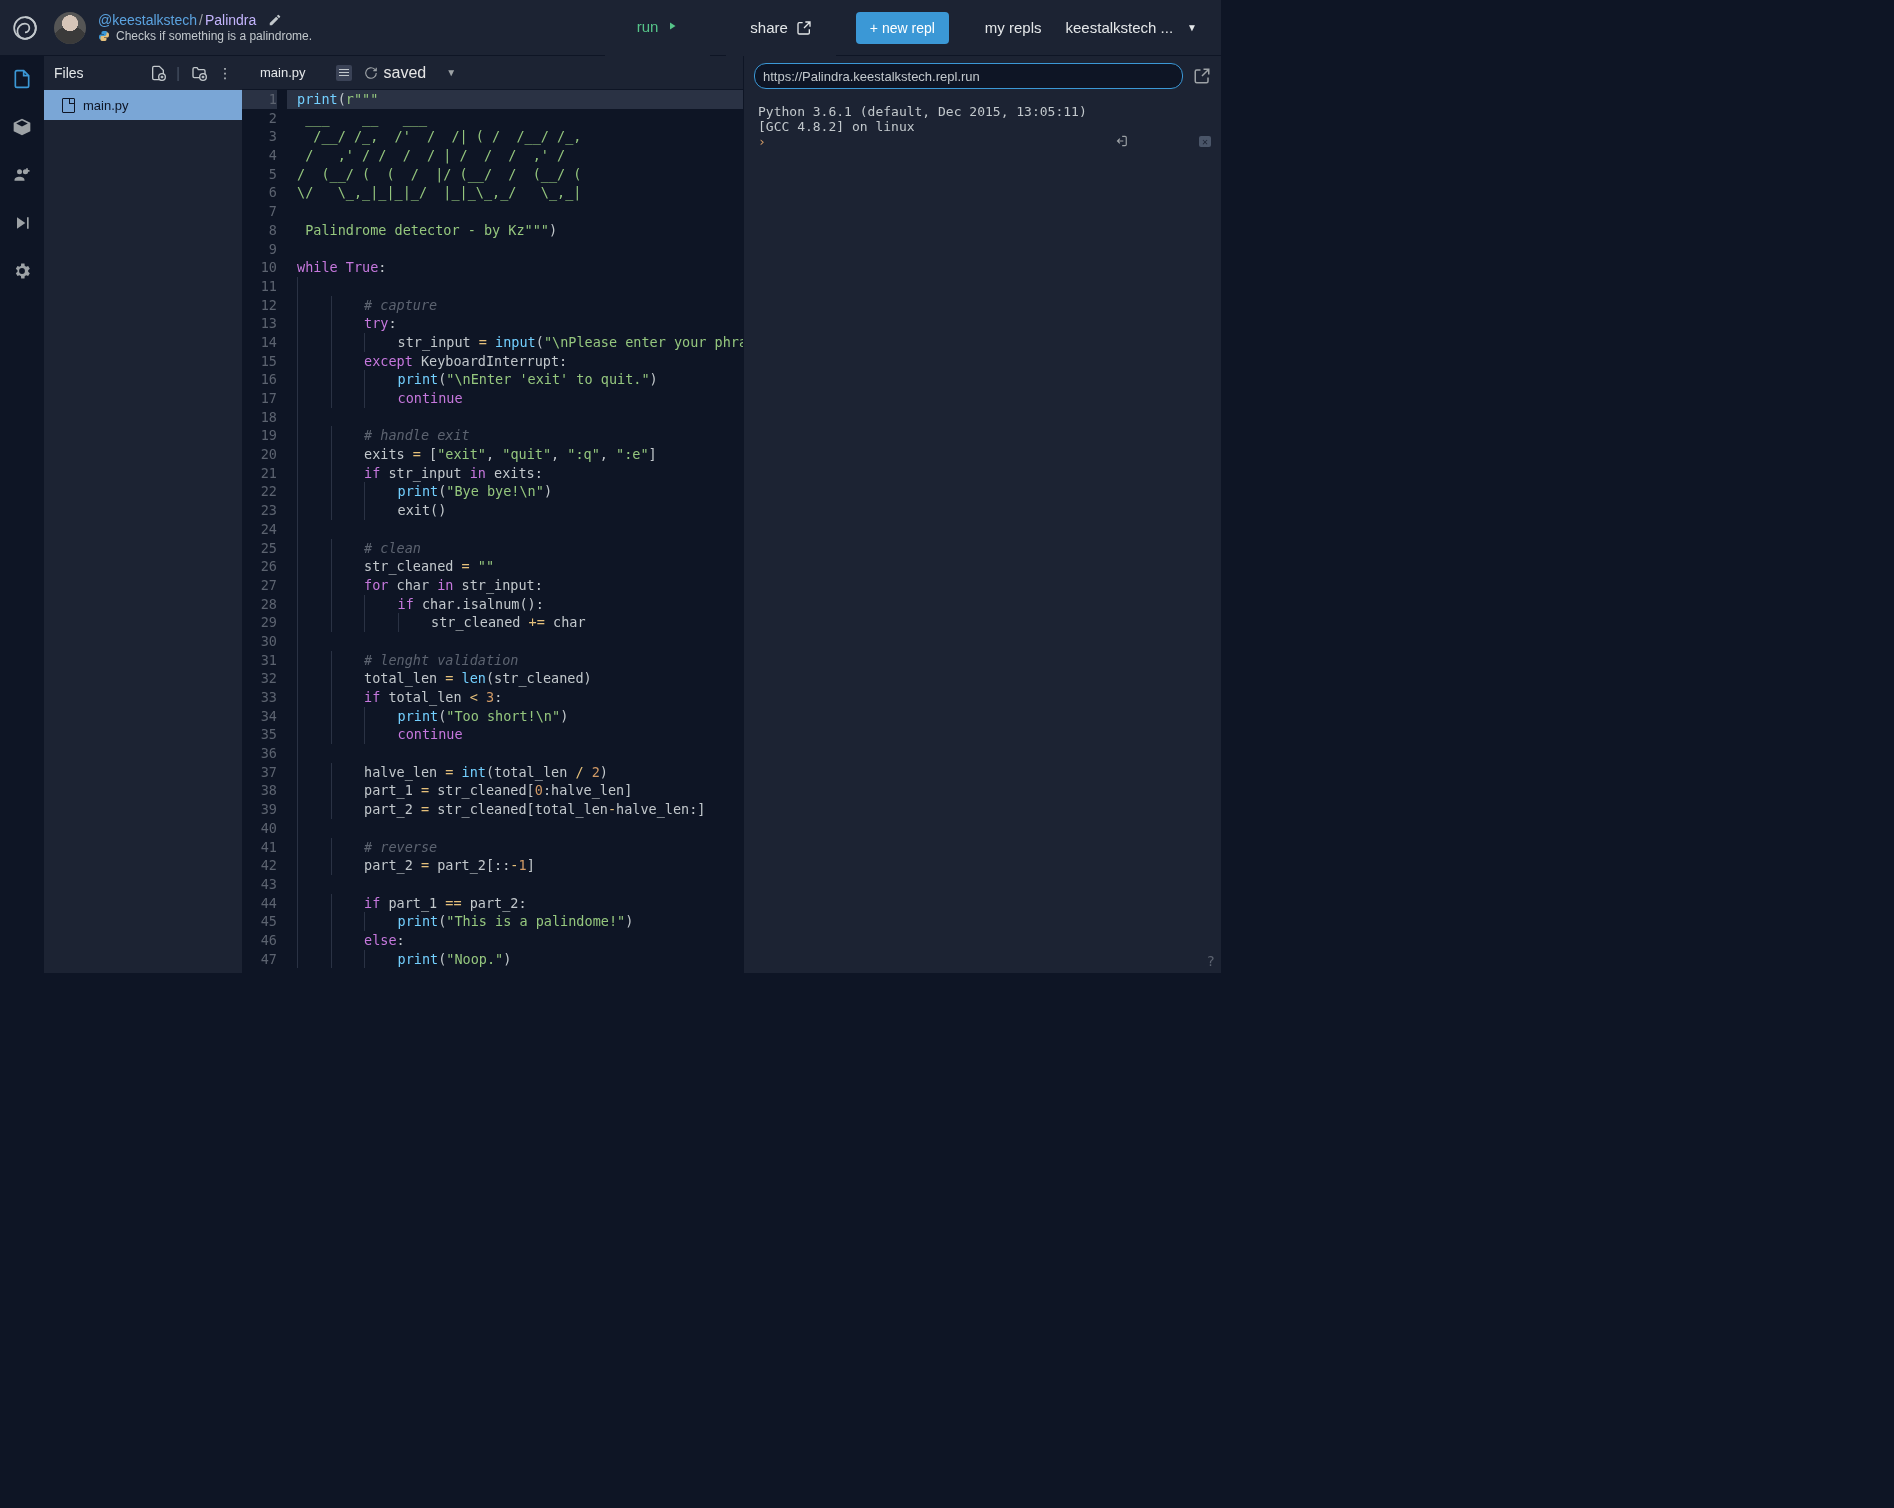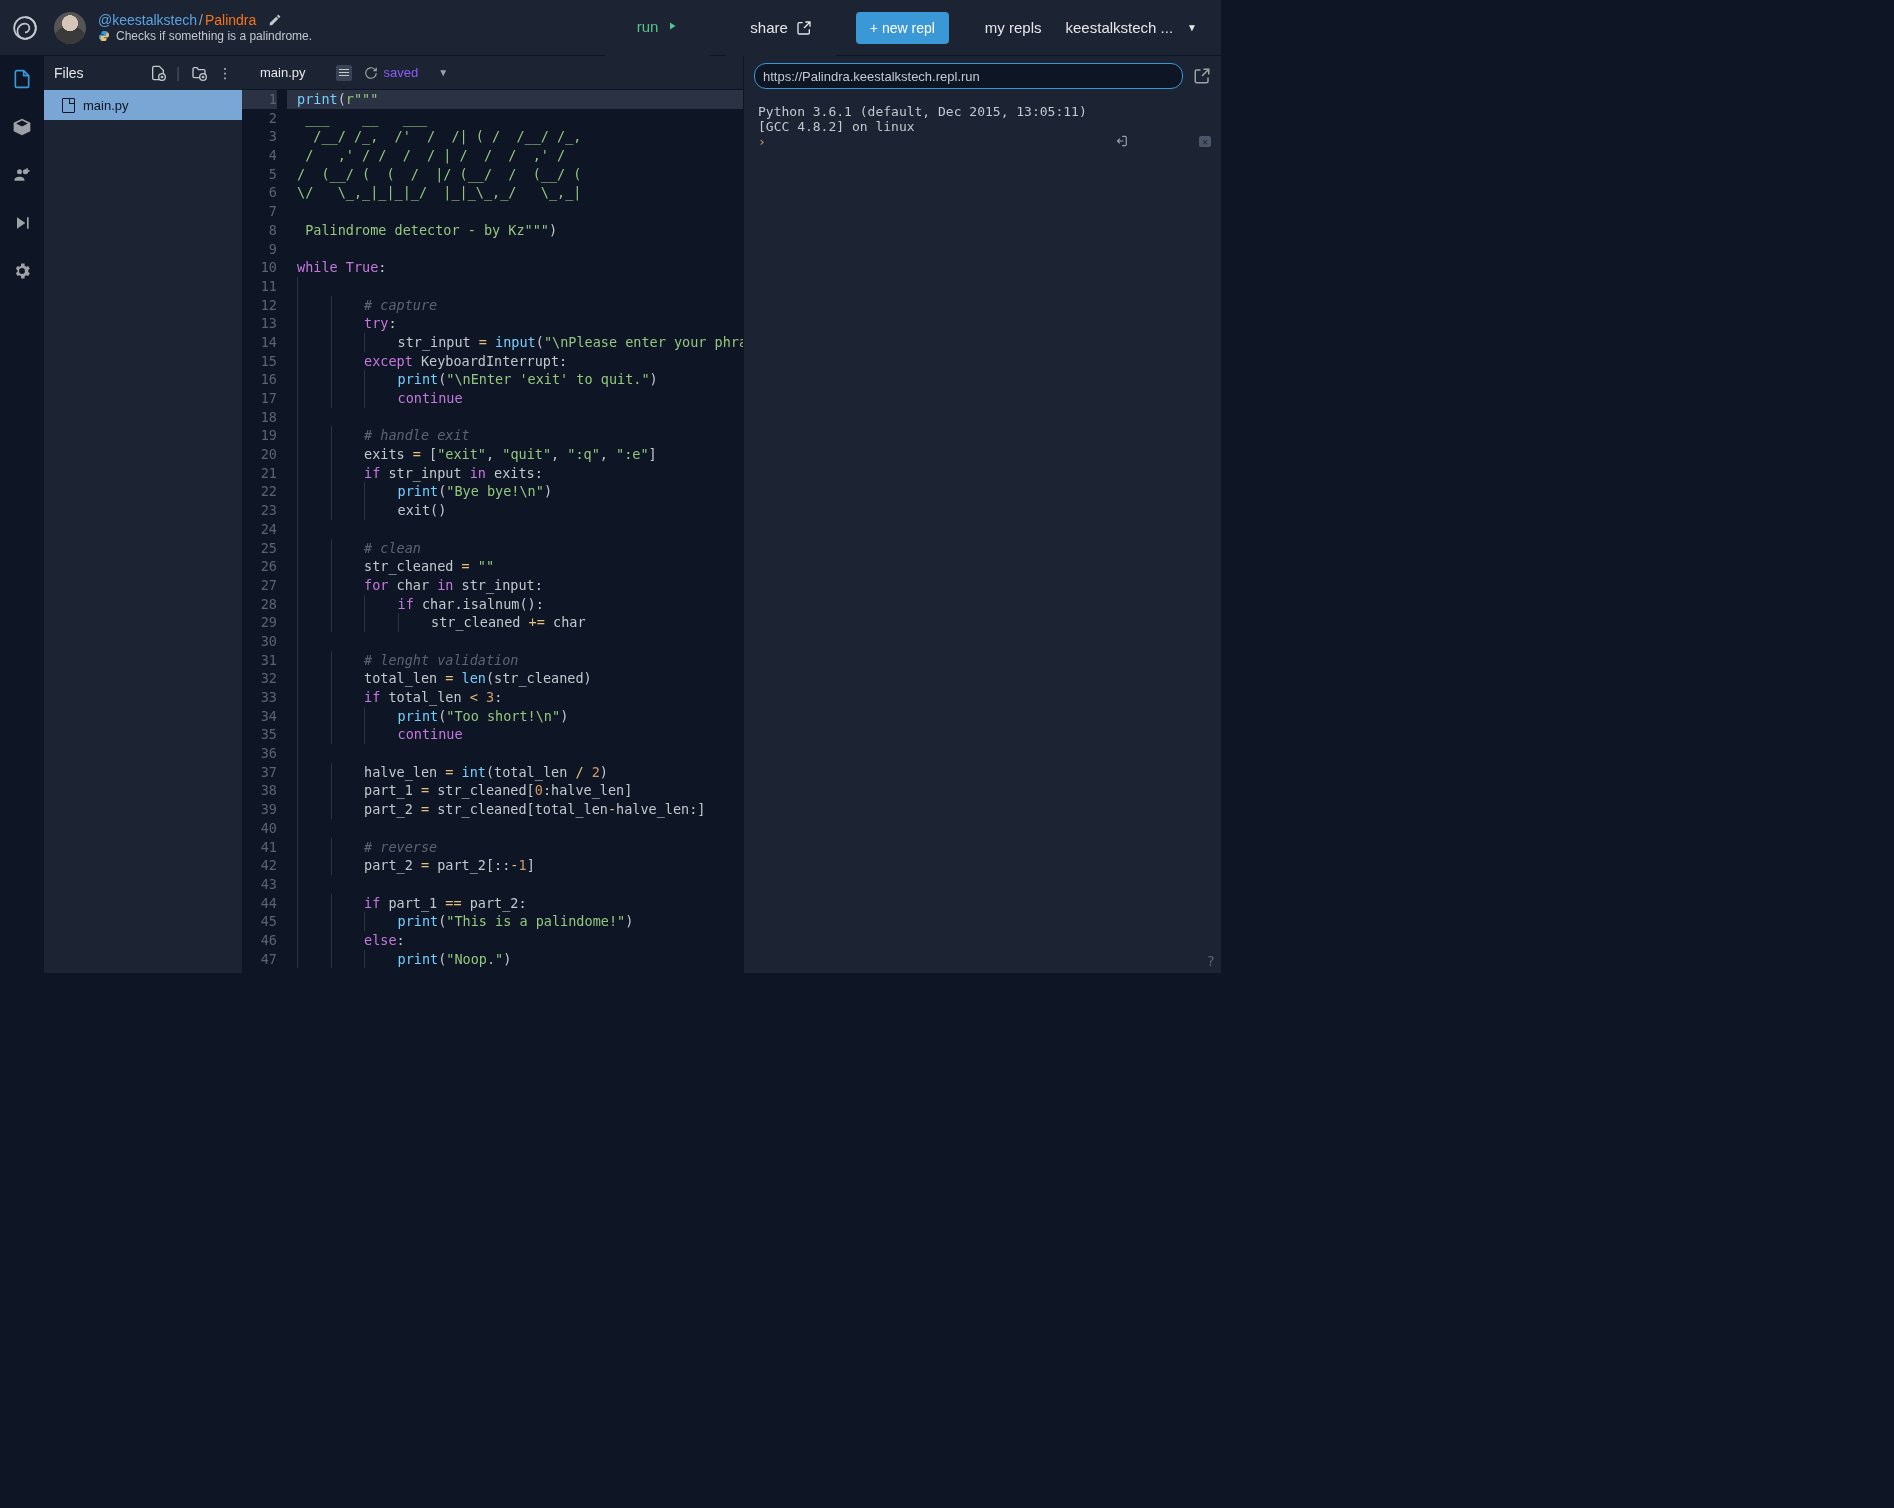--- a/index.html
+++ b/index.html
@@ -36,21 +36,21 @@
   content:"";
   position:absolute;
   inset:0;
   background: radial-gradient(circle at 50% 35%, #d6c5b8 0%, #d6c5b8 30%, transparent 31%),
               radial-gradient(circle at 50% 100%, #3a3a3a 0%, #3a3a3a 50%, transparent 51%);
 }
 .project-info { display: flex; flex-direction: column; line-height: 1.2; }
 .breadcrumb { display: flex; align-items: center; font-size: 14px; }
 .breadcrumb .user { color: #5ba3e0; }
 .breadcrumb .sep { color: #9da2a6; margin: 0 2px; }
-.breadcrumb .proj { color: #f97316; }
+.breadcrumb .proj { color: #c4b5fd; }
 .pencil-icon { margin-left: 12px; color: #c2c8cc; }
 .description { display: flex; align-items: center; font-size: 12px; color: #c2c8cc; gap: 6px; }
 .py-icon { width: 12px; height: 12px; }
 .top-spacer { flex: 1; }
 .run-btn {
   height: 64px;
   padding: 0 32px;
   background: #1c2333;
   color: #56c489;
   border: none;
@@ -159,21 +159,21 @@
   height: 100%;
   display: flex;
   align-items: center;
   font-size: 13px;
   color: #e4e7e9;
   cursor: pointer;
 }
 .tab-icons-right { display: flex; align-items:center; gap: 12px; padding: 0 12px; }
 .align-icon { width:16px; height:16px; background:#3a4256; border-radius:2px; display:flex; align-items:center; justify-content:center;}
 .align-icon span{ display:block; width:10px; height:1px; background:#c2c8cc; box-shadow: 0 -3px 0 #c2c8cc, 0 3px 0 #c2c8cc;}
-.saved-indicator { display:flex; align-items:center; gap:6px; color:#8b5cf6; font-size:13px;}
+.saved-indicator { display:flex; align-items:center; gap:6px; color:#e5e5e5; font-size:16px;}
 .chev-dn { color:#9da2a6; font-size:10px; margin-left:8px;}
 
 .code-container {
   flex: 1;
   display: flex;
   overflow: hidden;
   font-family: "SF Mono", Consolas, monospace;
   font-size: 13.5px;
   line-height: 18.7px;
 }

